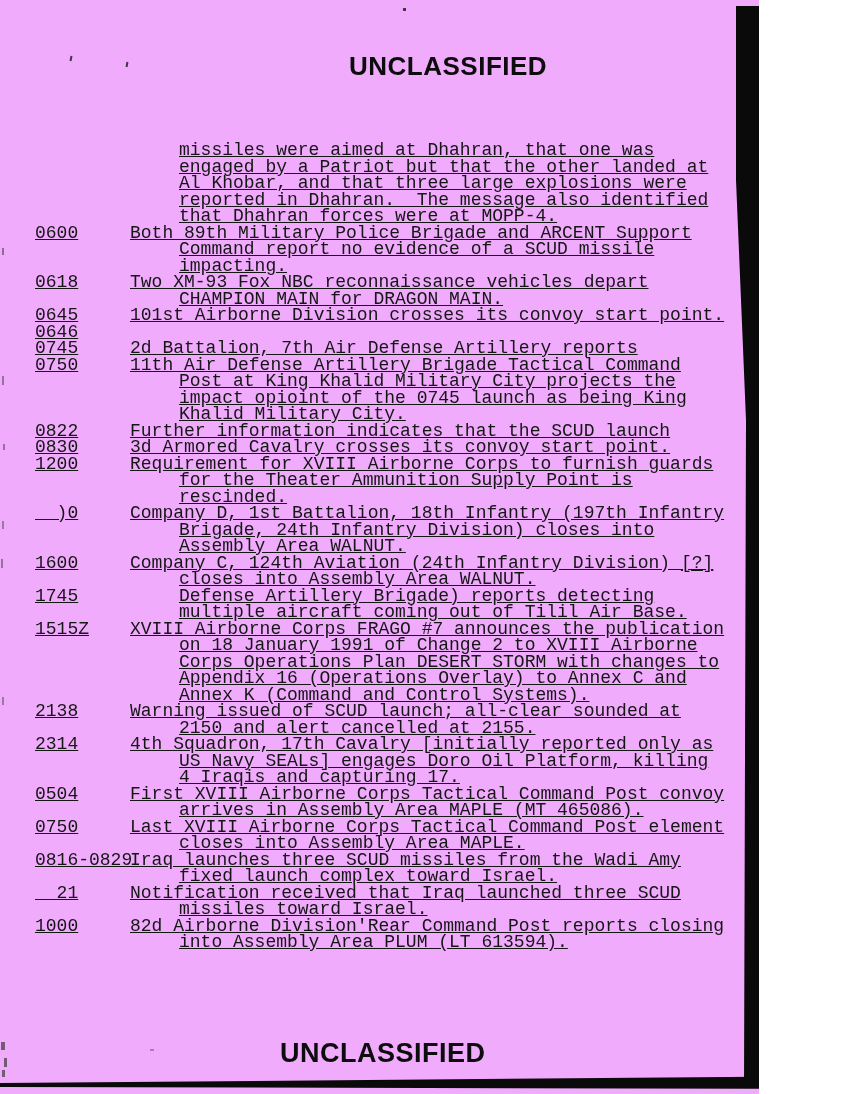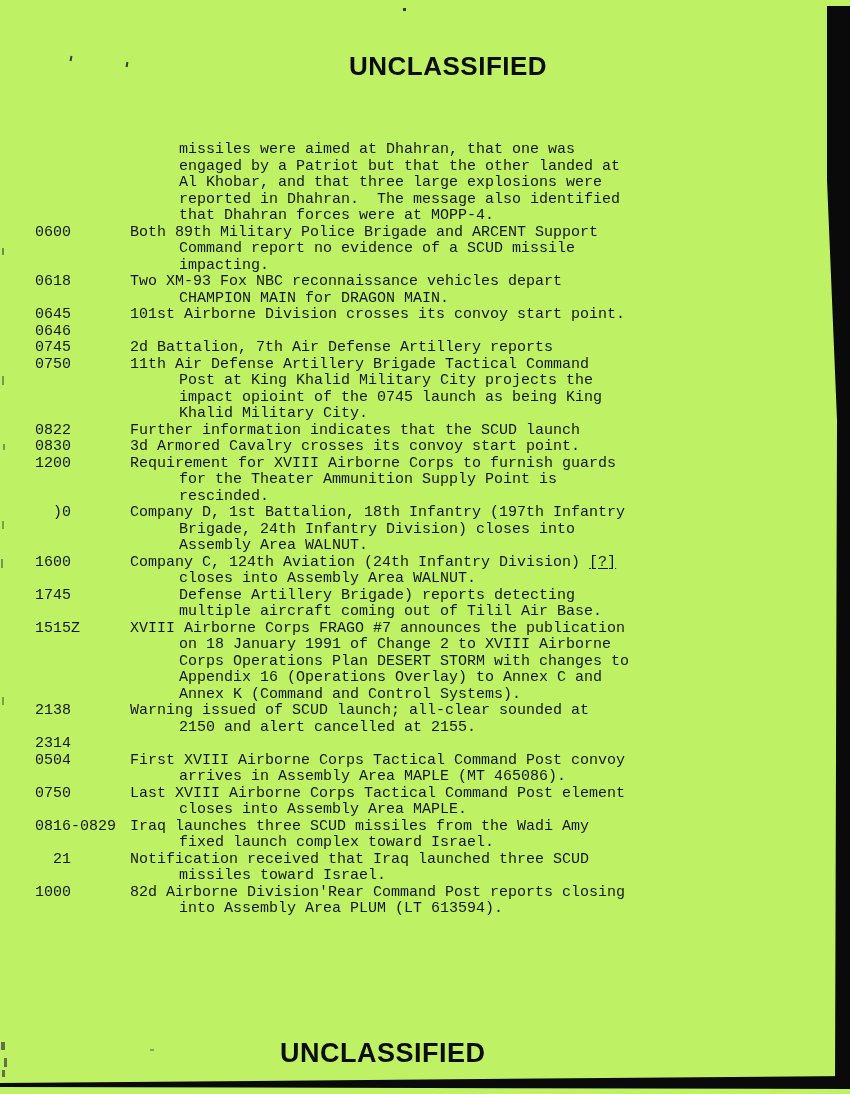--- a/index.html
+++ b/index.html
@@ -1,44 +1,46 @@
 <!DOCTYPE html>
 <html><head>
 <meta charset="utf-8">
 <style>
   html, body { margin: 0; padding: 0; background: #ffffff; }
   .page {
     position: relative;
-    width: 850px;
+    width: 752px;
     height: 1094px;
-    background: #bef264;
+    background: #f0abfc;
     overflow: hidden;
     font-family: "Liberation Mono", monospace;
     color: #161616;
+    padding-left: 7px;
   }
   
   .classification {
     position: absolute;
     font-family: "Liberation Sans", sans-serif;
     font-weight: bold;
     color: #0d0d0d;
     letter-spacing: 0.5px;
     white-space: pre;
   }
   .classification.top    { left: 349px; top: 51px;   font-size: 26px; }
   .classification.bottom { left: 280px; top: 1038px; font-size: 27px; }
 
   
   .log {
     position: absolute;
     left: 35px;
     top: 142px;
     width: 740px;
-    font-size: 15px;
+    font-size: 18px;
     line-height: 16.5px;
+    text-decoration: underline;
   }
   .entry { display: flex; }
   .entry .time  { width: 95px; flex: none; white-space: pre; }
   .entry .body  { flex: 1; min-width: 0; }
   .line  { white-space: pre; }
   .line.cont { padding-left: 49px; }
   .u { text-decoration: underline; text-underline-offset: 2px; }
   .section-heading {
     margin: 18px 0 2px -25px;
     white-space: pre;
@@ -185,20 +187,25 @@
       </div>
       <div class="entry">
         <div class="time">2138</div>
         <div class="body">
           <div class="line">Warning issued of SCUD launch; all-clear sounded at</div>
           <div class="line cont">2150 and alert cancelled at 2155.</div>
         </div>
       </div>
       <div class="entry">
         <div class="time">2314</div>
+        <div class="body">
+          <div class="line">4th Squadron, 17th Cavalry [initially reported only as</div>
+          <div class="line cont">US Navy SEALs] engages Doro Oil Platform, killing</div>
+          <div class="line cont">4 Iraqis and capturing 17.</div>
+        </div>
       </div>
       <div class="entry">
         <div class="time">0504</div>
         <div class="body">
           <div class="line">First XVIII Airborne Corps Tactical Command Post convoy</div>
           <div class="line cont">arrives in Assembly Area MAPLE (MT 465086).</div>
         </div>
       </div>
       <div class="entry">
         <div class="time">0750</div>

